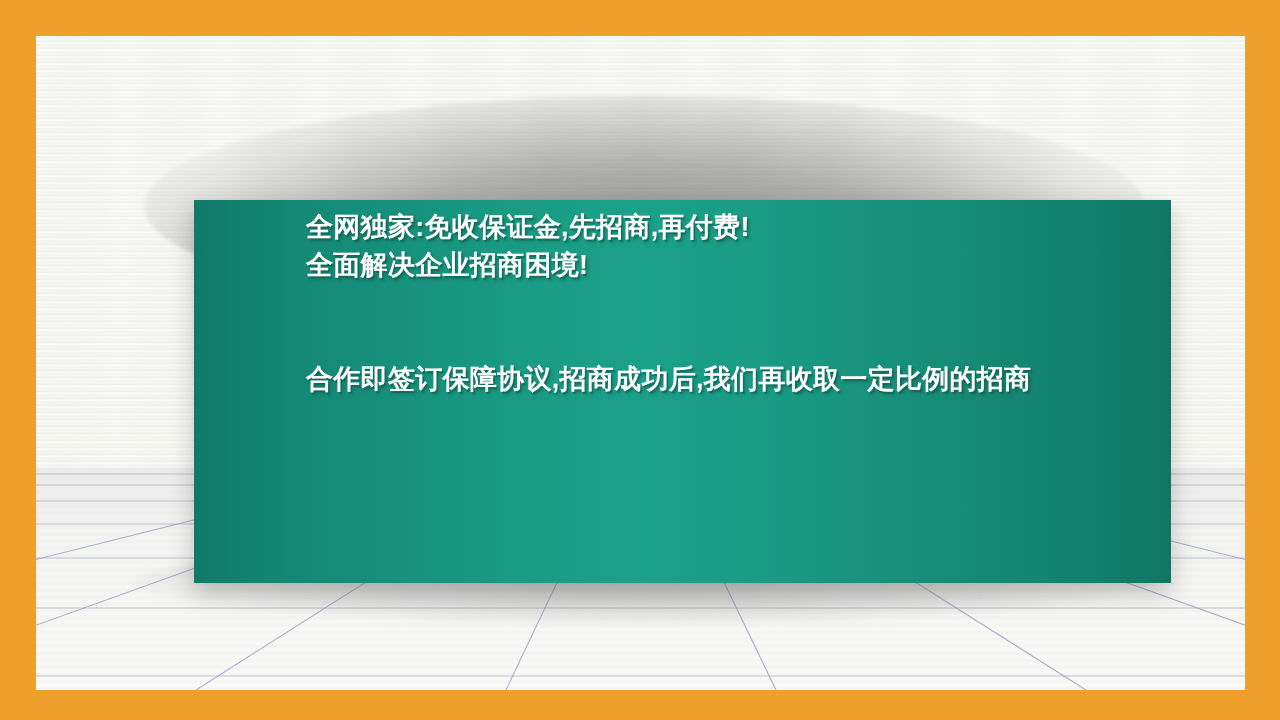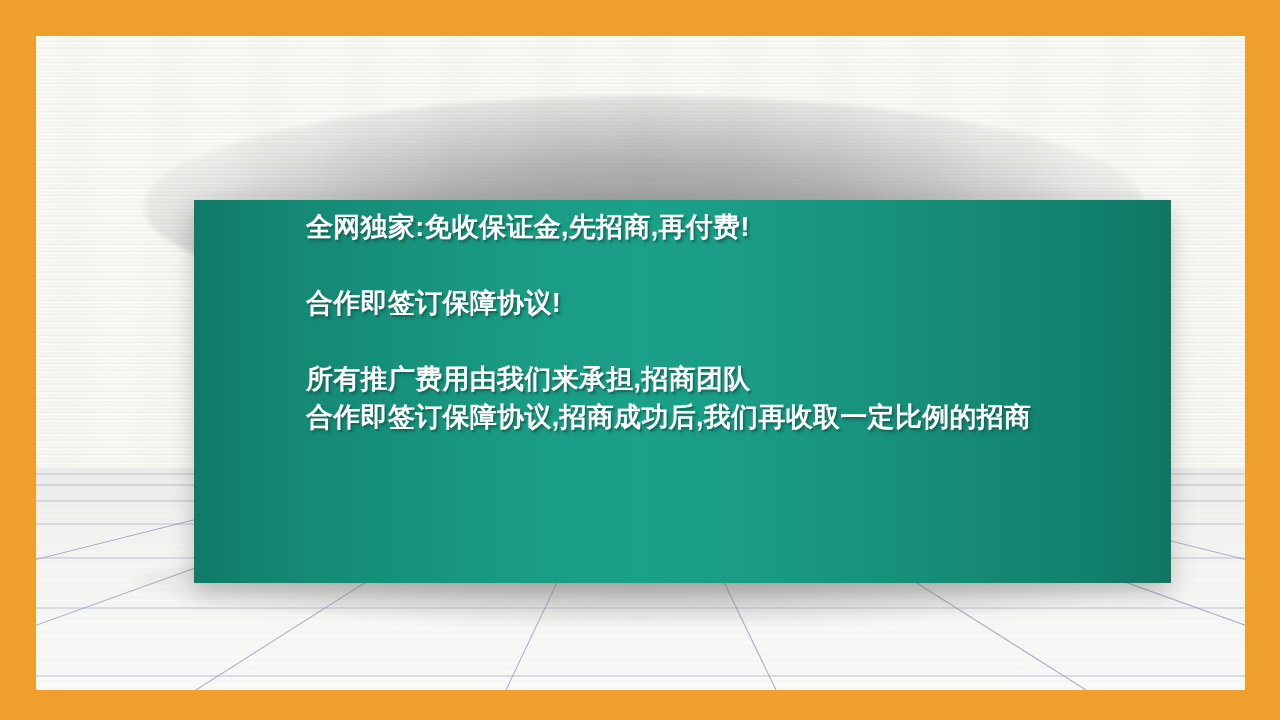--- a/index.html
+++ b/index.html
@@ -215,24 +215,23 @@
       </svg>
     </div>
 
     <div class="panel-shadow"></div>
     <div class="floor-shadow"></div>
   </div>
 
   <div class="panel">
     <div class="panel-inner">
       <div class="line">全网独家:免收保证金,先招商,再付费!</div>
+      <div class="line">全面解决企业招商困境!</div>
       <div class="line blank"></div>
-      <div class="line">合作即签订保障协议!</div>
       <div class="line blank"></div>
-      <div class="line">所有推广费用由我们来承担,招商团队</div>
       <div class="line">合作即签订保障协议,招商成功后,我们再收取一定比例的招商</div>
     </div>
   </div>
 
   <div class="frame-band frame-left"></div>
   <div class="frame-band frame-right"></div>
   <div class="frame-band frame-top"></div>
   <div class="frame-band frame-bottom"></div>
 
 </div>

